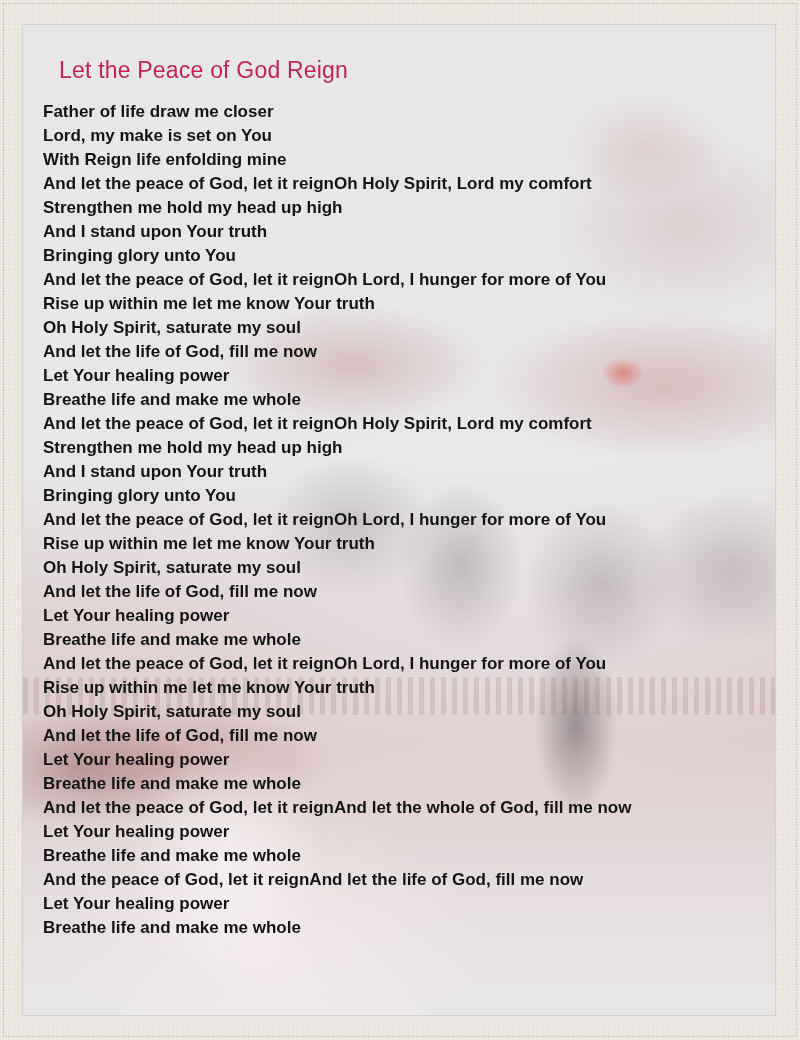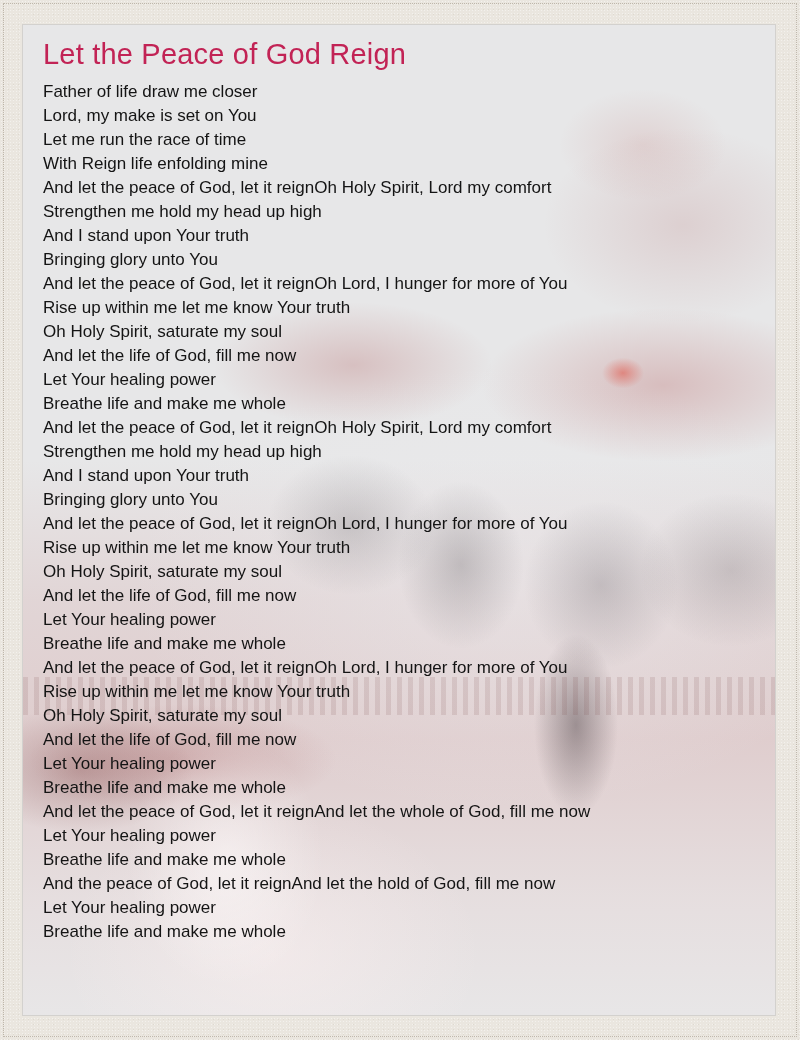--- a/index.html
+++ b/index.html
@@ -43,52 +43,51 @@
       radial-gradient(120px 80px at 620px 120px, rgba(170,60,55,0.12), rgba(170,60,55,0) 70%),
       radial-gradient(500px 300px at 480px 560px, rgba(237,237,240,0.45), rgba(237,237,240,0) 75%),
       linear-gradient(180deg, rgba(205,150,150,0) 44%, rgba(205,150,150,0.22) 58%, rgba(205,145,145,0.30) 72%, rgba(225,190,190,0.22) 88%, rgba(238,225,225,0.12) 100%);
   }
   .fence{
     position:absolute;left:0;top:652px;width:100%;height:38px;pointer-events:none;
     background:repeating-linear-gradient(90deg, rgba(120,70,70,0.14) 0 5px, rgba(0,0,0,0) 5px 11px);
   }
   .content{position:relative;padding:16px 20px 0 20px;}
   h1.song-title{
-    margin:0;font-size:29px;line-height:27px;font-weight:500;
+    margin:16px;font-size:23px;line-height:27px;font-weight:500;
     color:var(--title_color,#c22355);letter-spacing:0.2px;
   }
   .artist-line{
     font-size:17px;line-height:22px;color:#4a4a4a;
     border-bottom:1px dashed #a7b0ba;padding-bottom:3px;
   }
   .artist-link{
     color:var(--artist_link_color,#66a1b2);text-decoration:none;cursor:pointer;
   }
   .lyrics{
-    margin-top:12px;font-size:17px;line-height:24px;color:#141414;
+    margin-top:12px;font-size:17px;line-height:24px;color:#141414;font-weight:bold;
   }
   .lyric-line{white-space:nowrap;}
 </style>
 </head>
 <body>
 
 <div class="page-frame"></div>
 
 <div class="card">
   <div class="photo"></div>
   <div class="fence"></div>
 
   <div class="content">
     <h1 class="song-title">Let the Peace of God Reign</h1>
 
 
     <div class="lyrics">
         <div class="lyric-line">Father of life draw me closer</div>
         <div class="lyric-line">Lord, my make is set on You</div>
-        <div class="lyric-line">Let me run the race of time</div>
         <div class="lyric-line">With Reign life enfolding mine</div>
         <div class="lyric-line">And let the peace of God, let it reignOh Holy Spirit, Lord my comfort</div>
         <div class="lyric-line">Strengthen me hold my head up high</div>
         <div class="lyric-line">And I stand upon Your truth</div>
         <div class="lyric-line">Bringing glory unto You</div>
         <div class="lyric-line">And let the peace of God, let it reignOh Lord, I hunger for more of You</div>
         <div class="lyric-line">Rise up within me let me know Your truth</div>
         <div class="lyric-line">Oh Holy Spirit, saturate my soul</div>
         <div class="lyric-line">And let the life of God, fill me now</div>
         <div class="lyric-line">Let Your healing power</div>
@@ -105,18 +104,18 @@
         <div class="lyric-line">Breathe life and make me whole</div>
         <div class="lyric-line">And let the peace of God, let it reignOh Lord, I hunger for more of You</div>
         <div class="lyric-line">Rise up within me let me know Your truth</div>
         <div class="lyric-line">Oh Holy Spirit, saturate my soul</div>
         <div class="lyric-line">And let the life of God, fill me now</div>
         <div class="lyric-line">Let Your healing power</div>
         <div class="lyric-line">Breathe life and make me whole</div>
         <div class="lyric-line">And let the peace of God, let it reignAnd let the whole of God, fill me now</div>
         <div class="lyric-line">Let Your healing power</div>
         <div class="lyric-line">Breathe life and make me whole</div>
-        <div class="lyric-line">And the peace of God, let it reignAnd let the hold of God, fill me now</div>
+        <div class="lyric-line">And the peace of God, let it reignAnd let the life of God, fill me now</div>
         <div class="lyric-line">Let Your healing power</div>
         <div class="lyric-line">Breathe life and make me whole</div>
       </div>
   </div>
 </div>
 
 </body></html>

